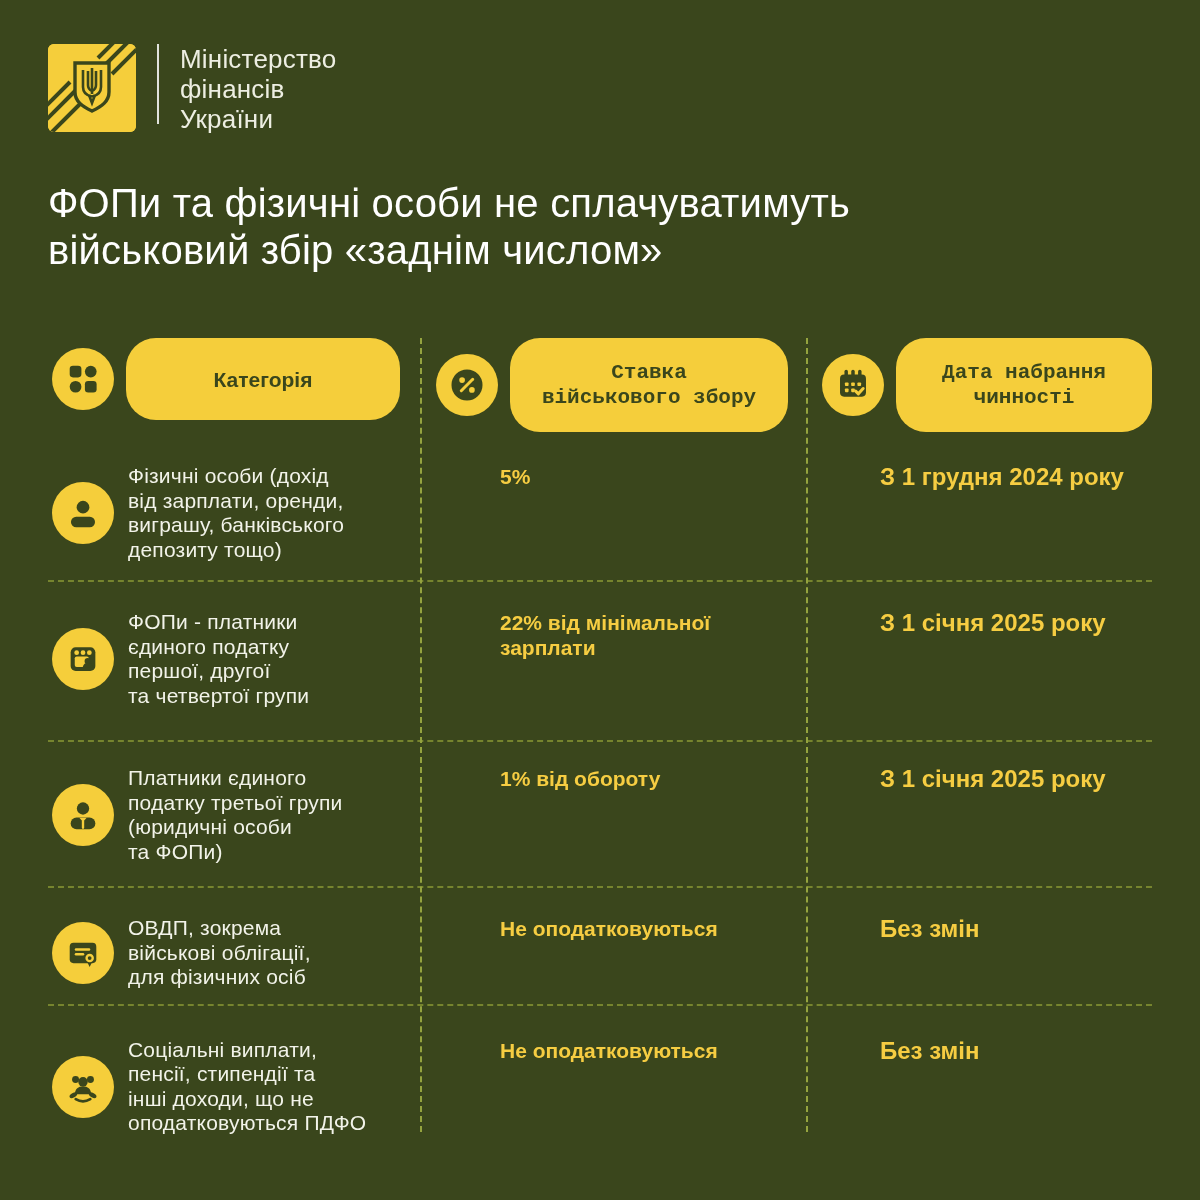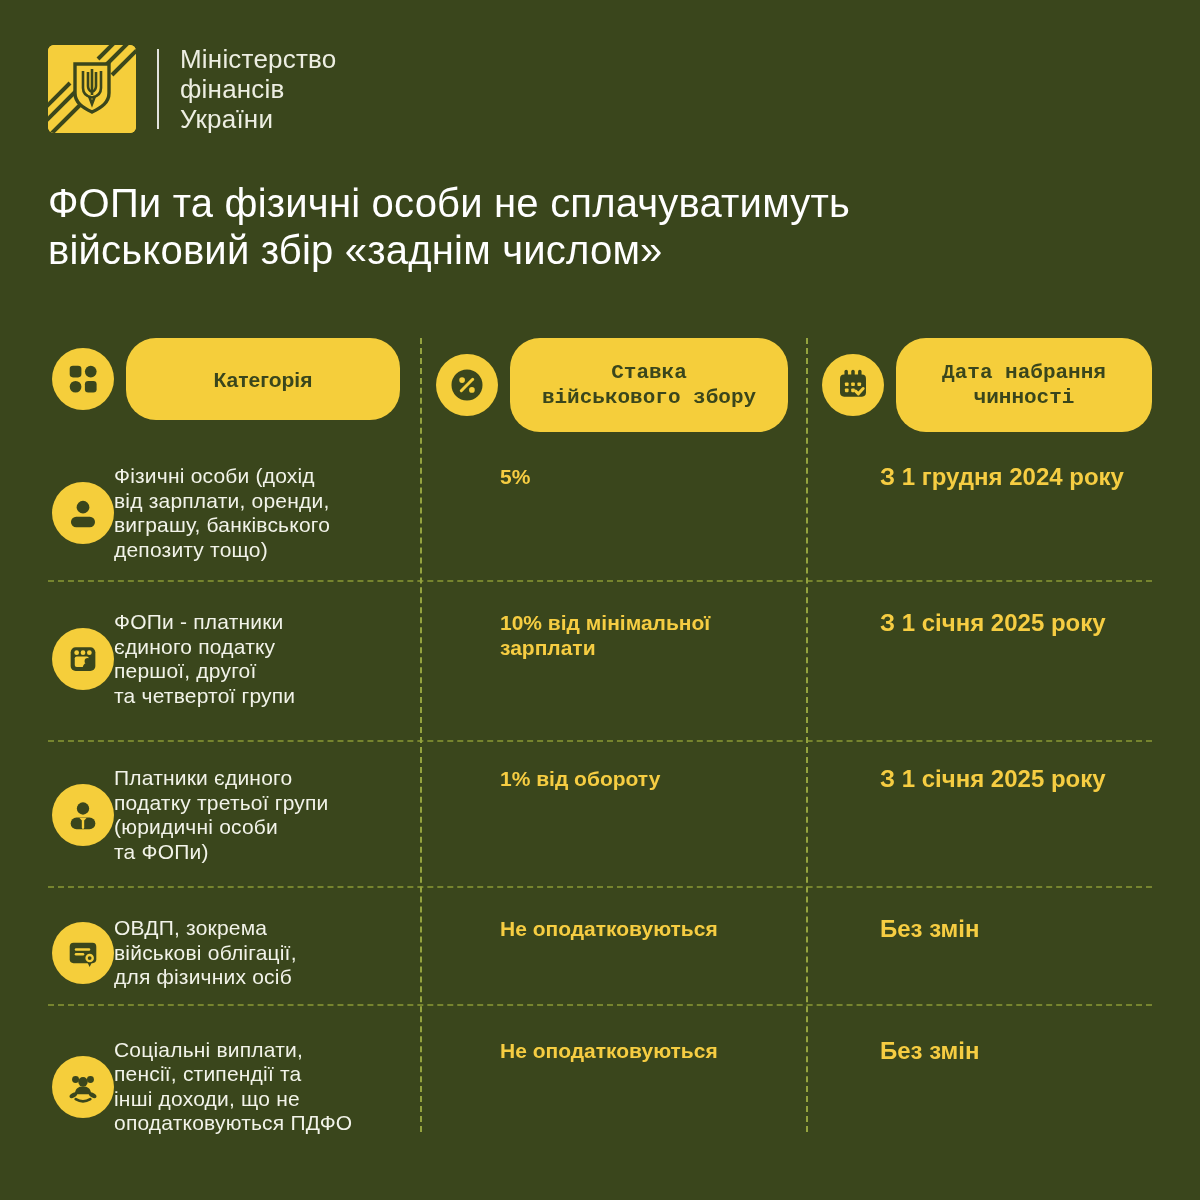--- a/index.html
+++ b/index.html
@@ -5,21 +5,21 @@
   html,body { margin:0; padding:0; }
   body {
     width:1200px; height:1200px;
     background:#3a461c;
     font-family:"Liberation Sans", sans-serif;
     overflow:hidden;
   }
   .page { box-sizing:border-box; width:1200px; height:1200px; padding:44px 48px 0 48px; }
 
   
-  .brand { display:flex; align-items:center; }
+  .brand { display:flex; align-items:flex-start; }
   .logo { width:88px; height:88px; border-radius:6px; background:#f5ce3b; overflow:hidden; flex:none; }
   .logo svg { display:block; width:88px; height:88px; }
   .brand-sep { width:2px; height:80px; background:rgba(255,255,255,.85); margin:0 21px; flex:none; }
   .brand-name { font-size:26px; line-height:30px; color:#edeee2; letter-spacing:.2px; }
   .brand-name .bold { font-weight:400; }
 
   
   .title {
     margin-top:46px;
     font-size:40px; line-height:47px; font-weight:400;
@@ -58,21 +58,21 @@
   .hcell.c1 .pill { margin-right:20px; }
   .hcell.c2 .pill { margin-right:18px; }
 
   
   .r1 { padding-top:14px; padding-bottom:18px; }
   .r2 { padding-top:28px; padding-bottom:32px; }
   .r3 { padding-top:24px; padding-bottom:22px; }
   .r4 { padding-top:28px; padding-bottom:14px; }
   .r5 { padding-top:32px; padding-bottom:6px; }
 
-  .cat-cell { display:flex; align-items:center; padding-left:4px; }
+  .cat-cell { display:flex; align-items:center; gap:14px; padding-left:4px; }
   .cat-text {
     font-size:21px; line-height:24.5px; color:#f2f3e9; letter-spacing:.2px;
   }
   .rate-cell { padding-left:80px; font-size:21px; line-height:25px; font-weight:700; color:#f6cd42; }
   .date-cell { padding-left:74px; font-size:24px; line-height:25px; font-weight:700; color:#f6cd42; }
 </style>
 </head>
 <body>
 
 <div class="page">
@@ -189,21 +189,21 @@
             <rect x="6.8" y="10.4" width="8.8" height="6.6" rx="1.2" fill="#f5ce3b"></rect>
             <circle cx="15" cy="13.3" r="2" fill="#3a461c"></circle>
             <path d="M11.8 17.2 c0.4-2 1.7-2.9 3.2-2.9 s2.8 0.9 3.2 2.9 z" fill="#3a461c"></path>
           </svg>
         </span>
         <div class="cat-text preline">ФОПи - платники
 єдиного податку
 першої, другої
 та четвертої групи</div>
       </div>
-      <div class="rate-cell preline">10% від мінімальної
+      <div class="rate-cell preline">22% від мінімальної
 зарплати</div>
       <div class="date-cell">З 1 січня 2025 року</div>
     </div>
 
     <div class="trow divided r3">
       <div class="cat-cell">
         <span class="icircle">
           <svg viewBox="0 0 24 24">
             <circle cx="12" cy="7.9" r="3.9" fill="#3a461c"></circle>
             <rect x="4.2" y="13.6" width="15.6" height="7.4" rx="3.7" fill="#3a461c"></rect>

